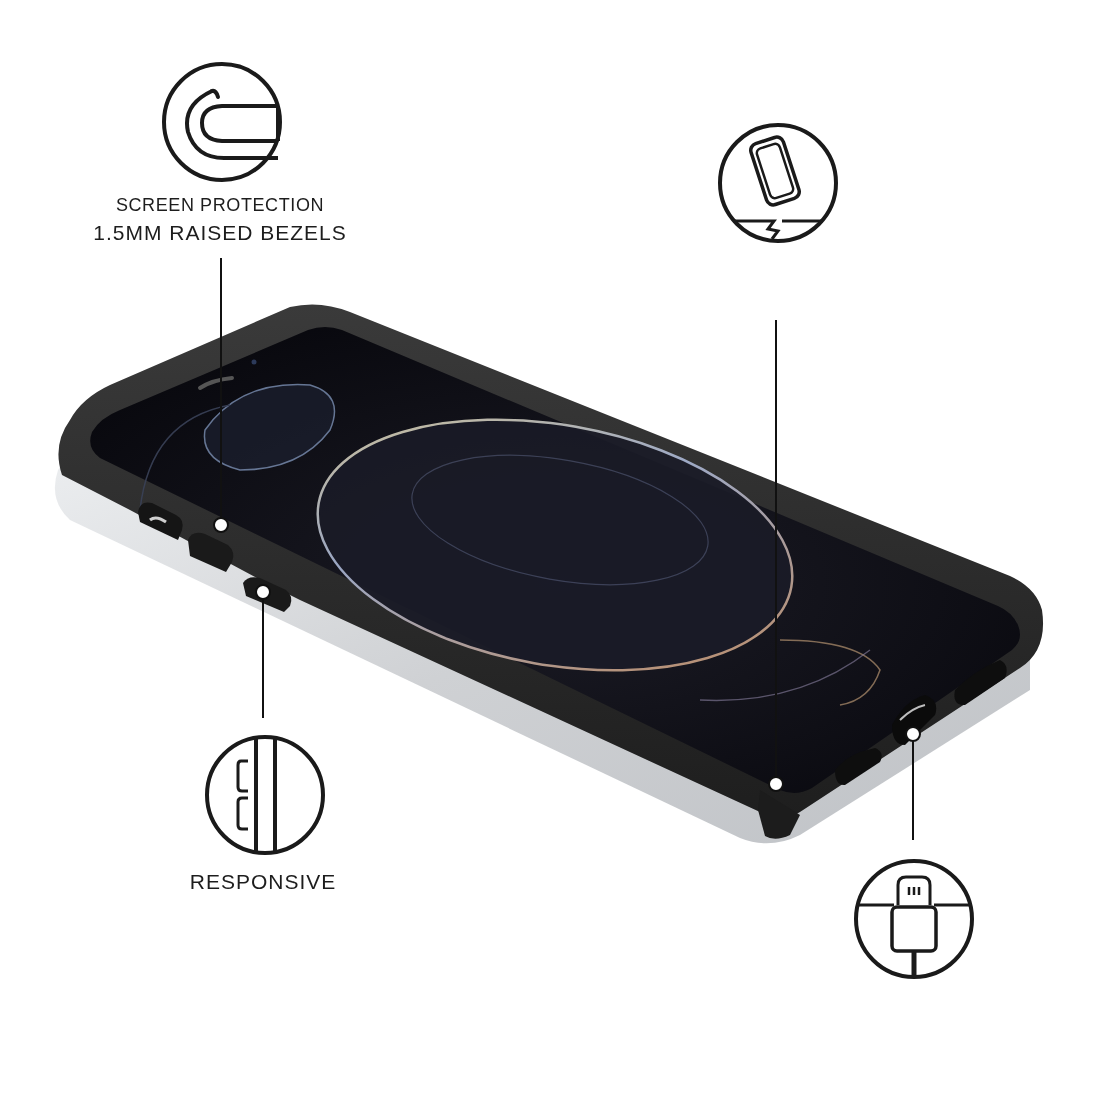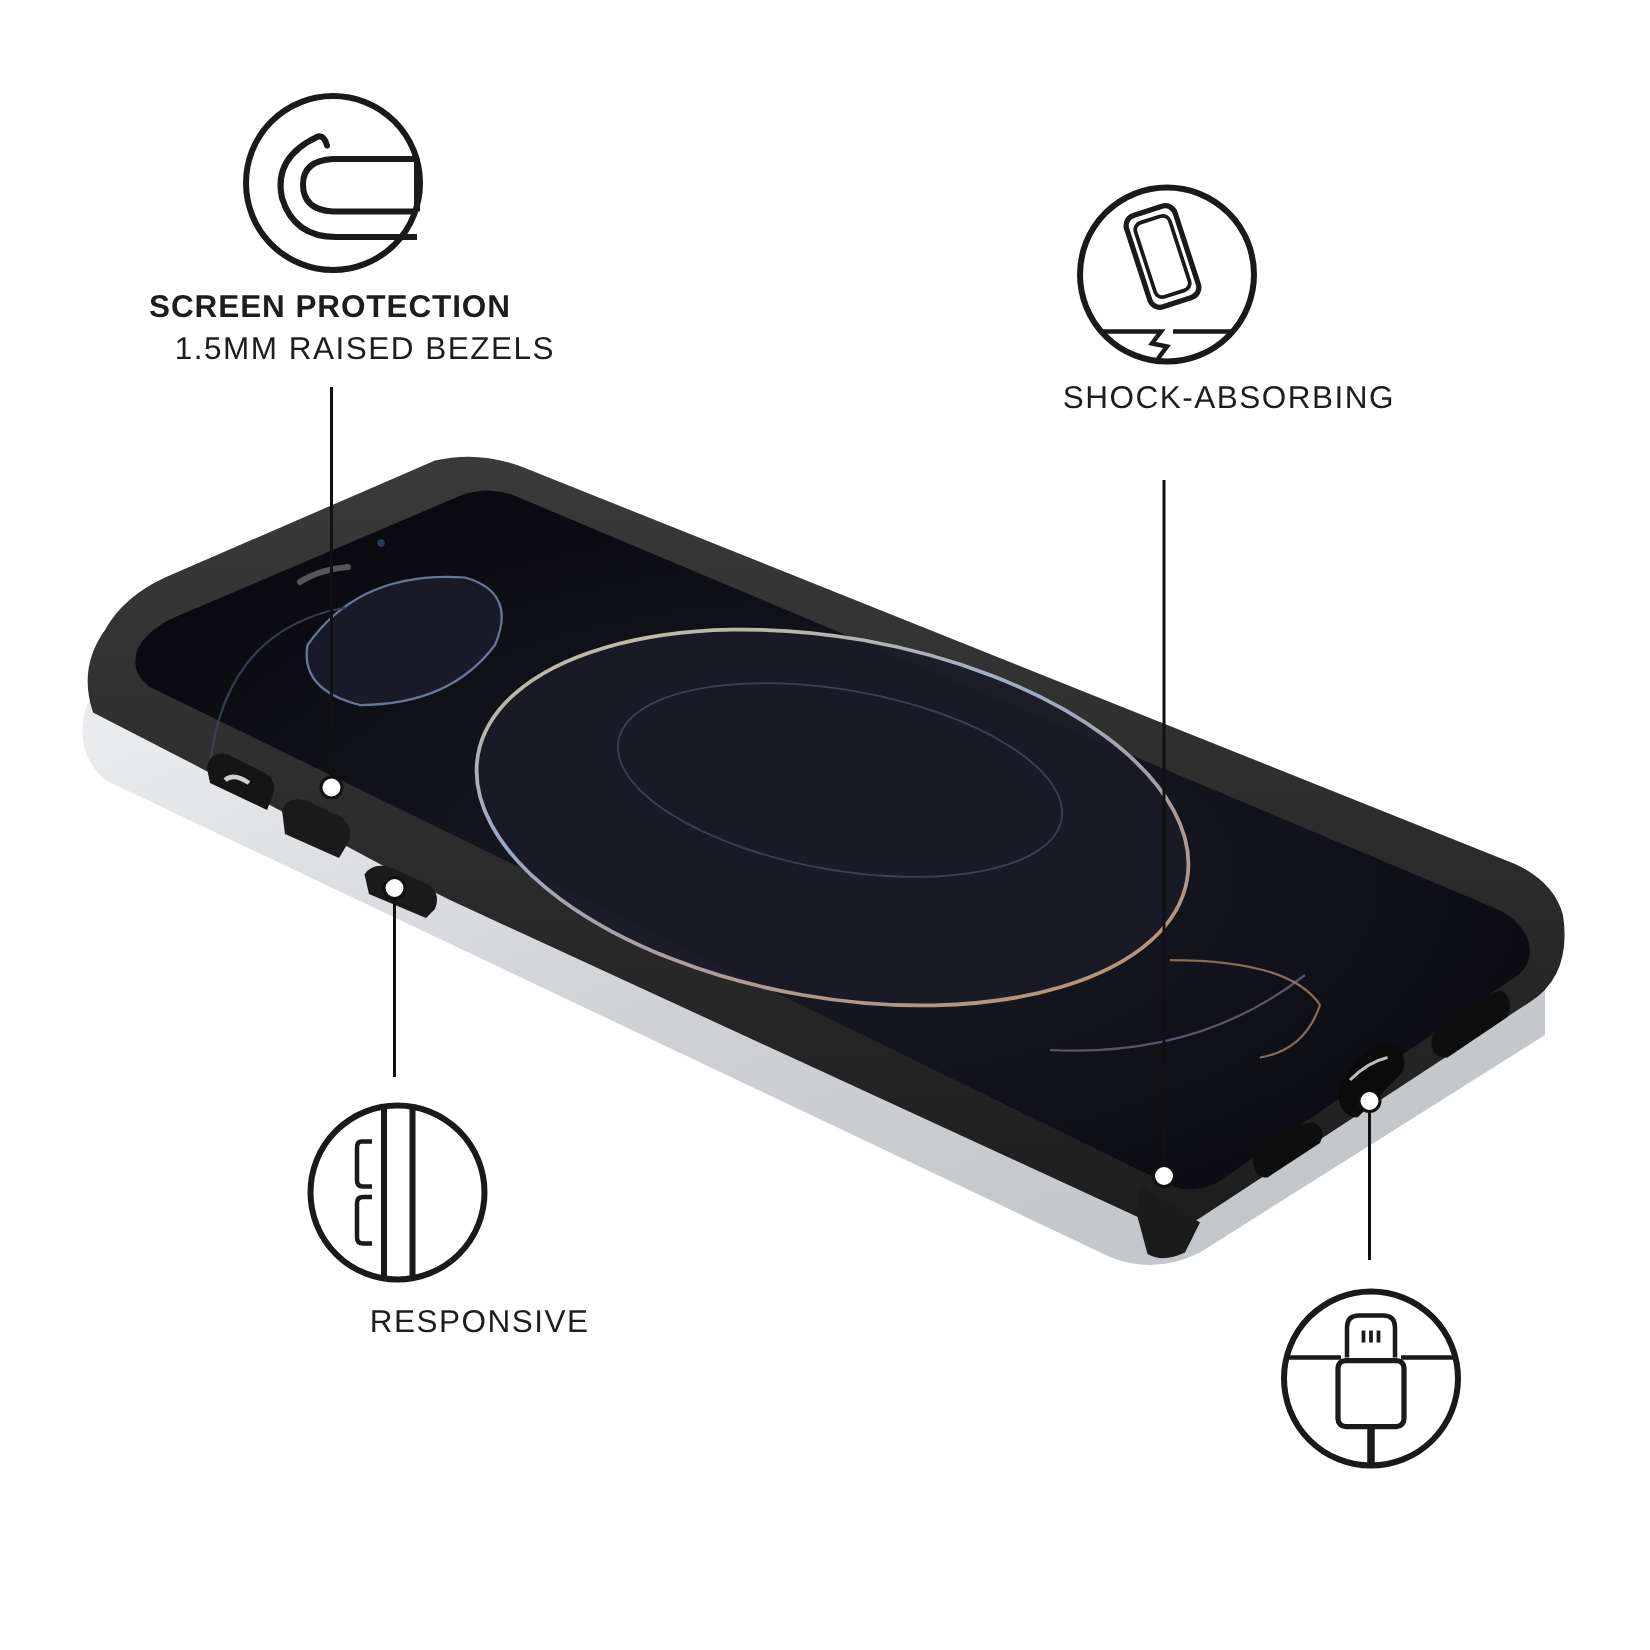--- a/index.html
+++ b/index.html
@@ -3,22 +3,22 @@
 <meta charset="utf-8">
 <style>
   html, body { margin:0; padding:0; background:#ffffff; }
   body { width:1100px; height:1100px; position:relative; overflow:hidden;
          font-family:"Liberation Sans", "DejaVu Sans", sans-serif; color:#1a1a1a; }
   .stage { position:absolute; left:0; top:0; width:1100px; height:1100px; }
   .phone-svg { position:absolute; left:0; top:0; }
   .icon-circle { position:absolute; }
   .label { position:absolute; text-align:center; text-transform:uppercase;
            font-size:21px; letter-spacing:1px; line-height:28px; color:#1d1d1d; }
-  .label .bold { font-weight:700; font-size:21px; letter-spacing:0.6px; display:block; }
-  .label .line { display:block;text-align:right; }
+  .label .bold { font-weight:400; font-size:18px; letter-spacing:0.6px; display:block; }
+  .label .line { display:block; }
   .callout-line { position:absolute; width:2px; background:#111; }
   .callout-dot { position:absolute; width:16px; height:16px; border-radius:50%;
                  background:#fff; border:2px solid #111; box-sizing:border-box; }
 </style>
 </head>
 <body>
 
 <div class="stage">
 
   <svg class="phone-svg" width="1100" height="1100" viewBox="0 0 1100 1100">
@@ -102,21 +102,20 @@
   <div class="callout-dot" style="left:213px;top:517px;"></div>
 
   <svg class="icon-circle" style="left:716px;top:121px;" width="124" height="124" viewBox="0 0 124 124">
     <circle cx="62" cy="62" r="58" fill="none" stroke="#1a1a1a" stroke-width="4"></circle>
     <rect x="42" y="18" width="34" height="64" rx="7" transform="rotate(-18 59 50)" fill="none" stroke="#1a1a1a" stroke-width="3.5"></rect>
     <rect x="47" y="24" width="24" height="52" rx="5" transform="rotate(-18 59 50)" fill="none" stroke="#1a1a1a" stroke-width="2.5"></rect>
     <path d="M17,100 L58,100 L52,108 L62,110 L56,118" fill="none" stroke="#1a1a1a" stroke-width="3"></path>
     <path d="M66,100 L107,100" fill="none" stroke="#1a1a1a" stroke-width="3"></path>
   </svg>
   <div class="label" style="left:626px;top:252px;width:304px;">
-    <span class="line">SHOCK-ABSORBING</span>
   </div>
   <div class="callout-line" style="left:775px;top:320px;height:460px;"></div>
   <div class="callout-dot" style="left:768px;top:776px;"></div>
 
   <div class="callout-dot" style="left:255px;top:584px;"></div>
   <div class="callout-line" style="left:262px;top:598px;height:120px;"></div>
   <svg class="icon-circle" style="left:203px;top:733px;" width="124" height="124" viewBox="0 0 124 124">
     <circle cx="62" cy="62" r="58" fill="none" stroke="#1a1a1a" stroke-width="4"></circle>
     <line x1="53" y1="4" x2="53" y2="120" stroke="#1a1a1a" stroke-width="4"></line>
     <line x1="72" y1="5" x2="72" y2="119" stroke="#1a1a1a" stroke-width="4"></line>

